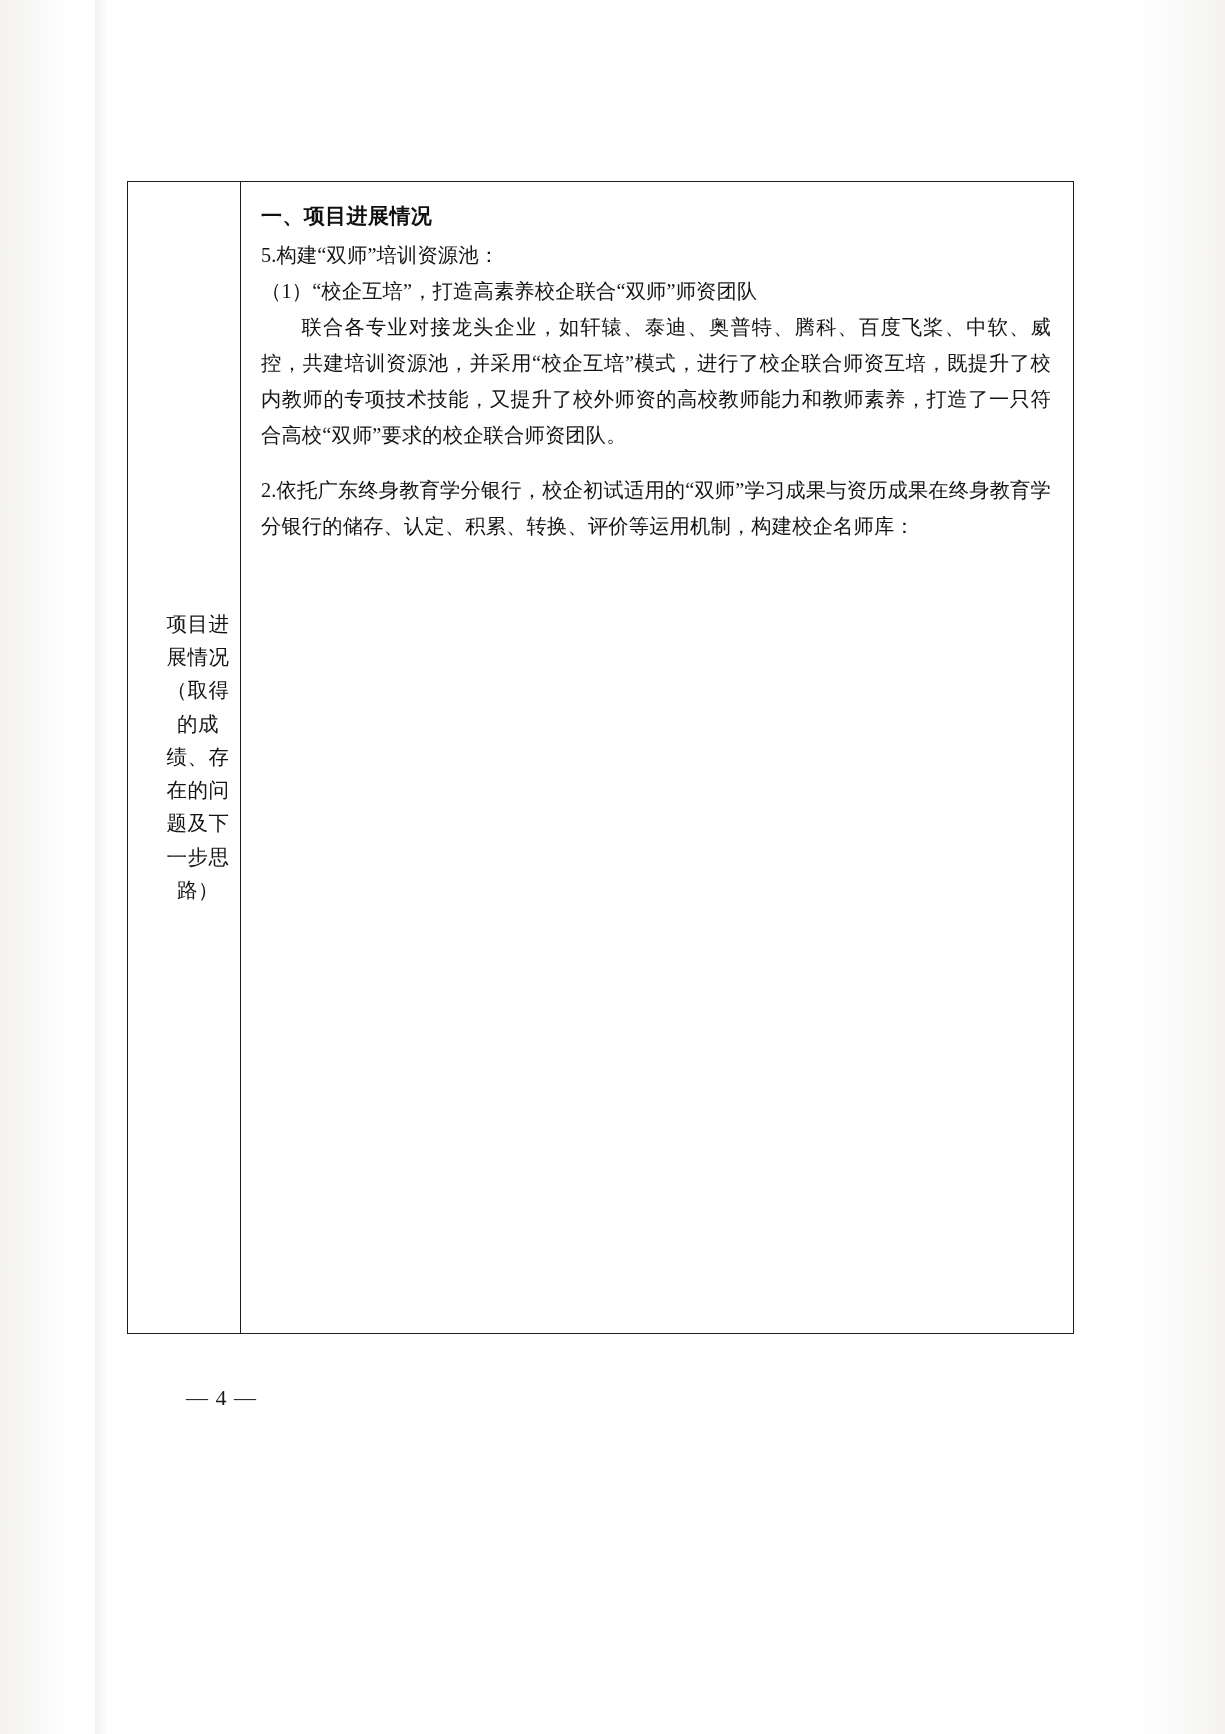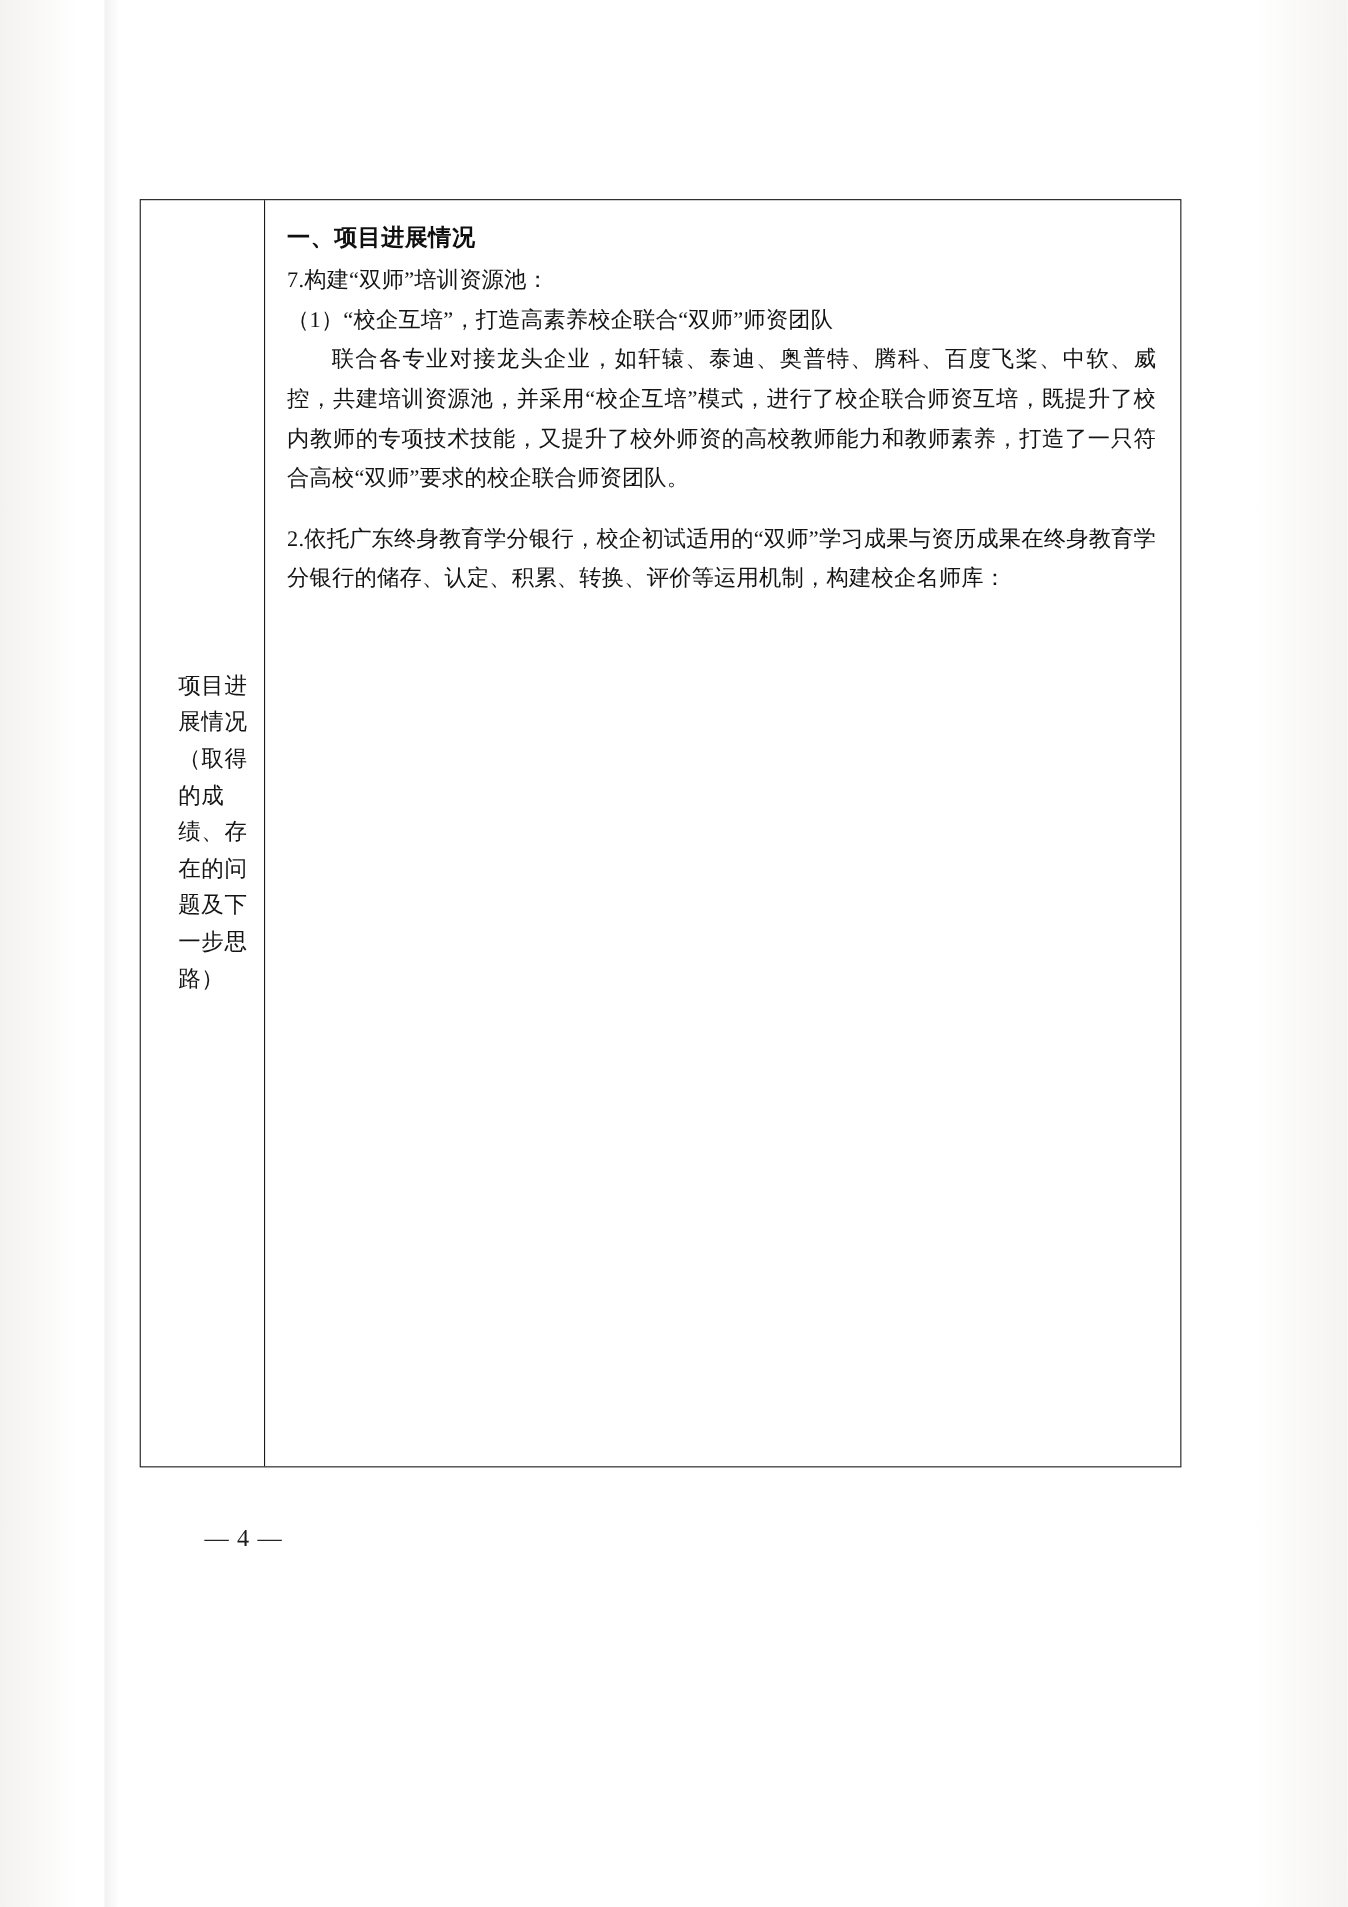--- a/index.html
+++ b/index.html
@@ -50,21 +50,21 @@
     border-right: 1.6px solid #1a1a1a;
     display: flex;
     align-items: center;
     justify-content: center;
     padding: 4px 2px;
   }
   .row-label-text {
     font-size: 20.5px;
     line-height: 1.62;
     letter-spacing: 0.5px;
-    text-align: left;
+    text-align: center;
     writing-mode: horizontal-tb;
     width: 72px;
     font-family: "Liberation Serif", "DejaVu Serif", serif;
     color: #141414;
     margin-left: 28px;
   }
   .content-cell {
     flex: 1;
     box-sizing: border-box;
     padding: 16px 22px 10px 20px;
@@ -114,21 +114,21 @@
 
   <div class="row-label-cell">
     <div class="row-label-text">项目进展情况（取得的成绩、存在的问题及下一步思路）</div>
   </div>
 
   <div class="content-cell">
 
     <p class="heading">一、项目进展情况</p>
 
 
-    <p class="body">7.构建“双师”培训资源池：</p>
+    <p class="body">5.构建“双师”培训资源池：</p>
 
     <p class="body">（1）“校企互培”，打造高素养校企联合“双师”师资团队</p>
 
     <p class="body indent">联合各专业对接龙头企业，如轩辕、泰迪、奥普特、腾科、百度飞桨、中软、威控，共建培训资源池，并采用“校企互培”模式，进行了校企联合师资互培，既提升了校内教师的专项技术技能，又提升了校外师资的高校教师能力和教师素养，打造了一只符合高校“双师”要求的校企联合师资团队。</p>
 
 
 
     <p class="body gap">2.依托广东终身教育学分银行，校企初试适用的“双师”学习成果与资历成果在终身教育学分银行的储存、认定、积累、转换、评价等运用机制，构建校企名师库：</p>
 
 

